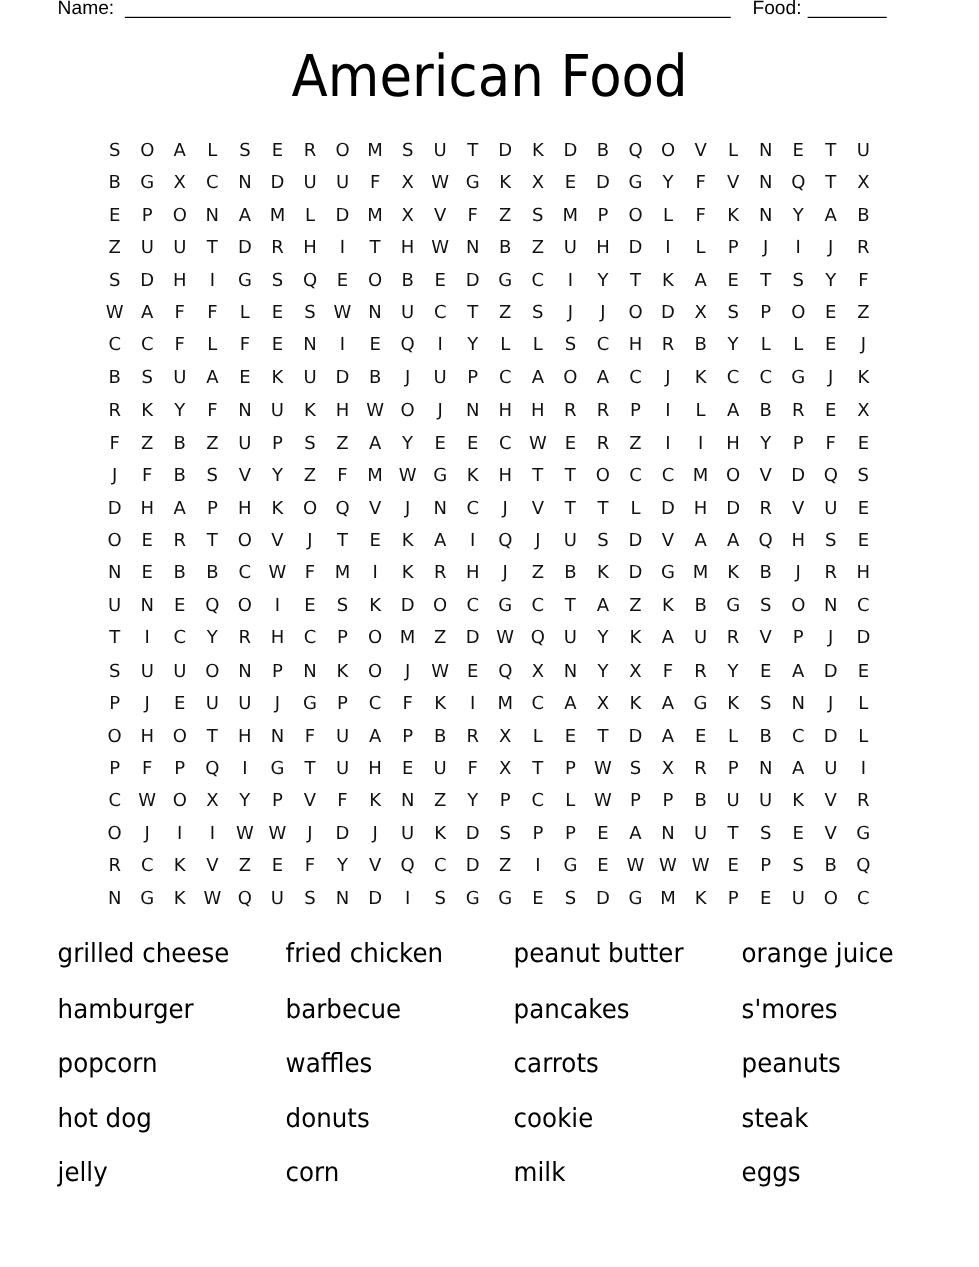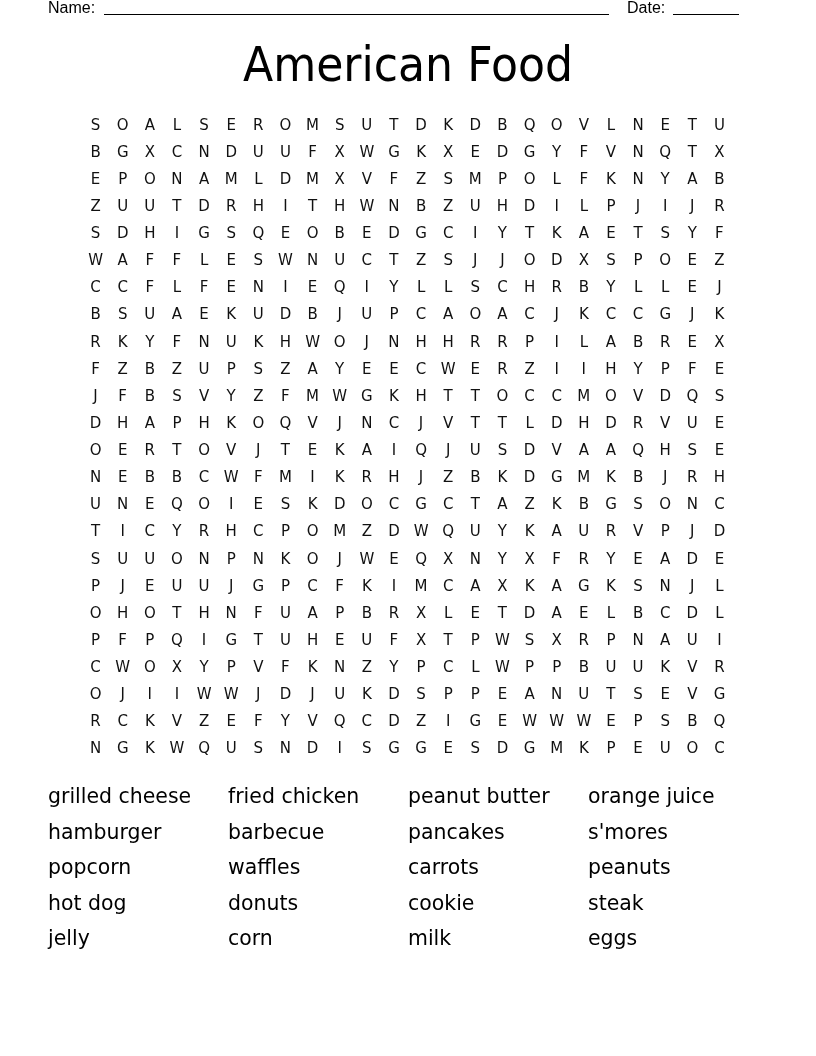--- a/index.html
+++ b/index.html
@@ -66,35 +66,36 @@
   .wordlist {
     position: absolute;
     left: 48px;
     top: 778px;
     width: 740px;
     display: grid;
     grid-template-columns: 180px 180px 180px 180px;
     grid-auto-rows: 35.5px;
     font-family: "DejaVu Sans", sans-serif;
     font-size: 22px;
+    gap: 10px;
   }
   .wordlist .word {
     line-height: 35.5px;
     white-space: nowrap;
     transform: scaleX(0.93);
     transform-origin: left center;
   }
 </style>
 </head>
 <body>
 
 <div class="header">
   <span class="name-label">Name:</span>
   <span class="name-line"></span>
-  <span class="date-label">Date:</span>
+  <span class="date-label">Food:</span>
   <span class="date-line"></span>
 </div>
 
 <div class="title">American Food</div>
 
 <div class="grid" id="grid">
     <span class="cell">S</span>
     <span class="cell">O</span>
     <span class="cell">A</span>
     <span class="cell">L</span>

